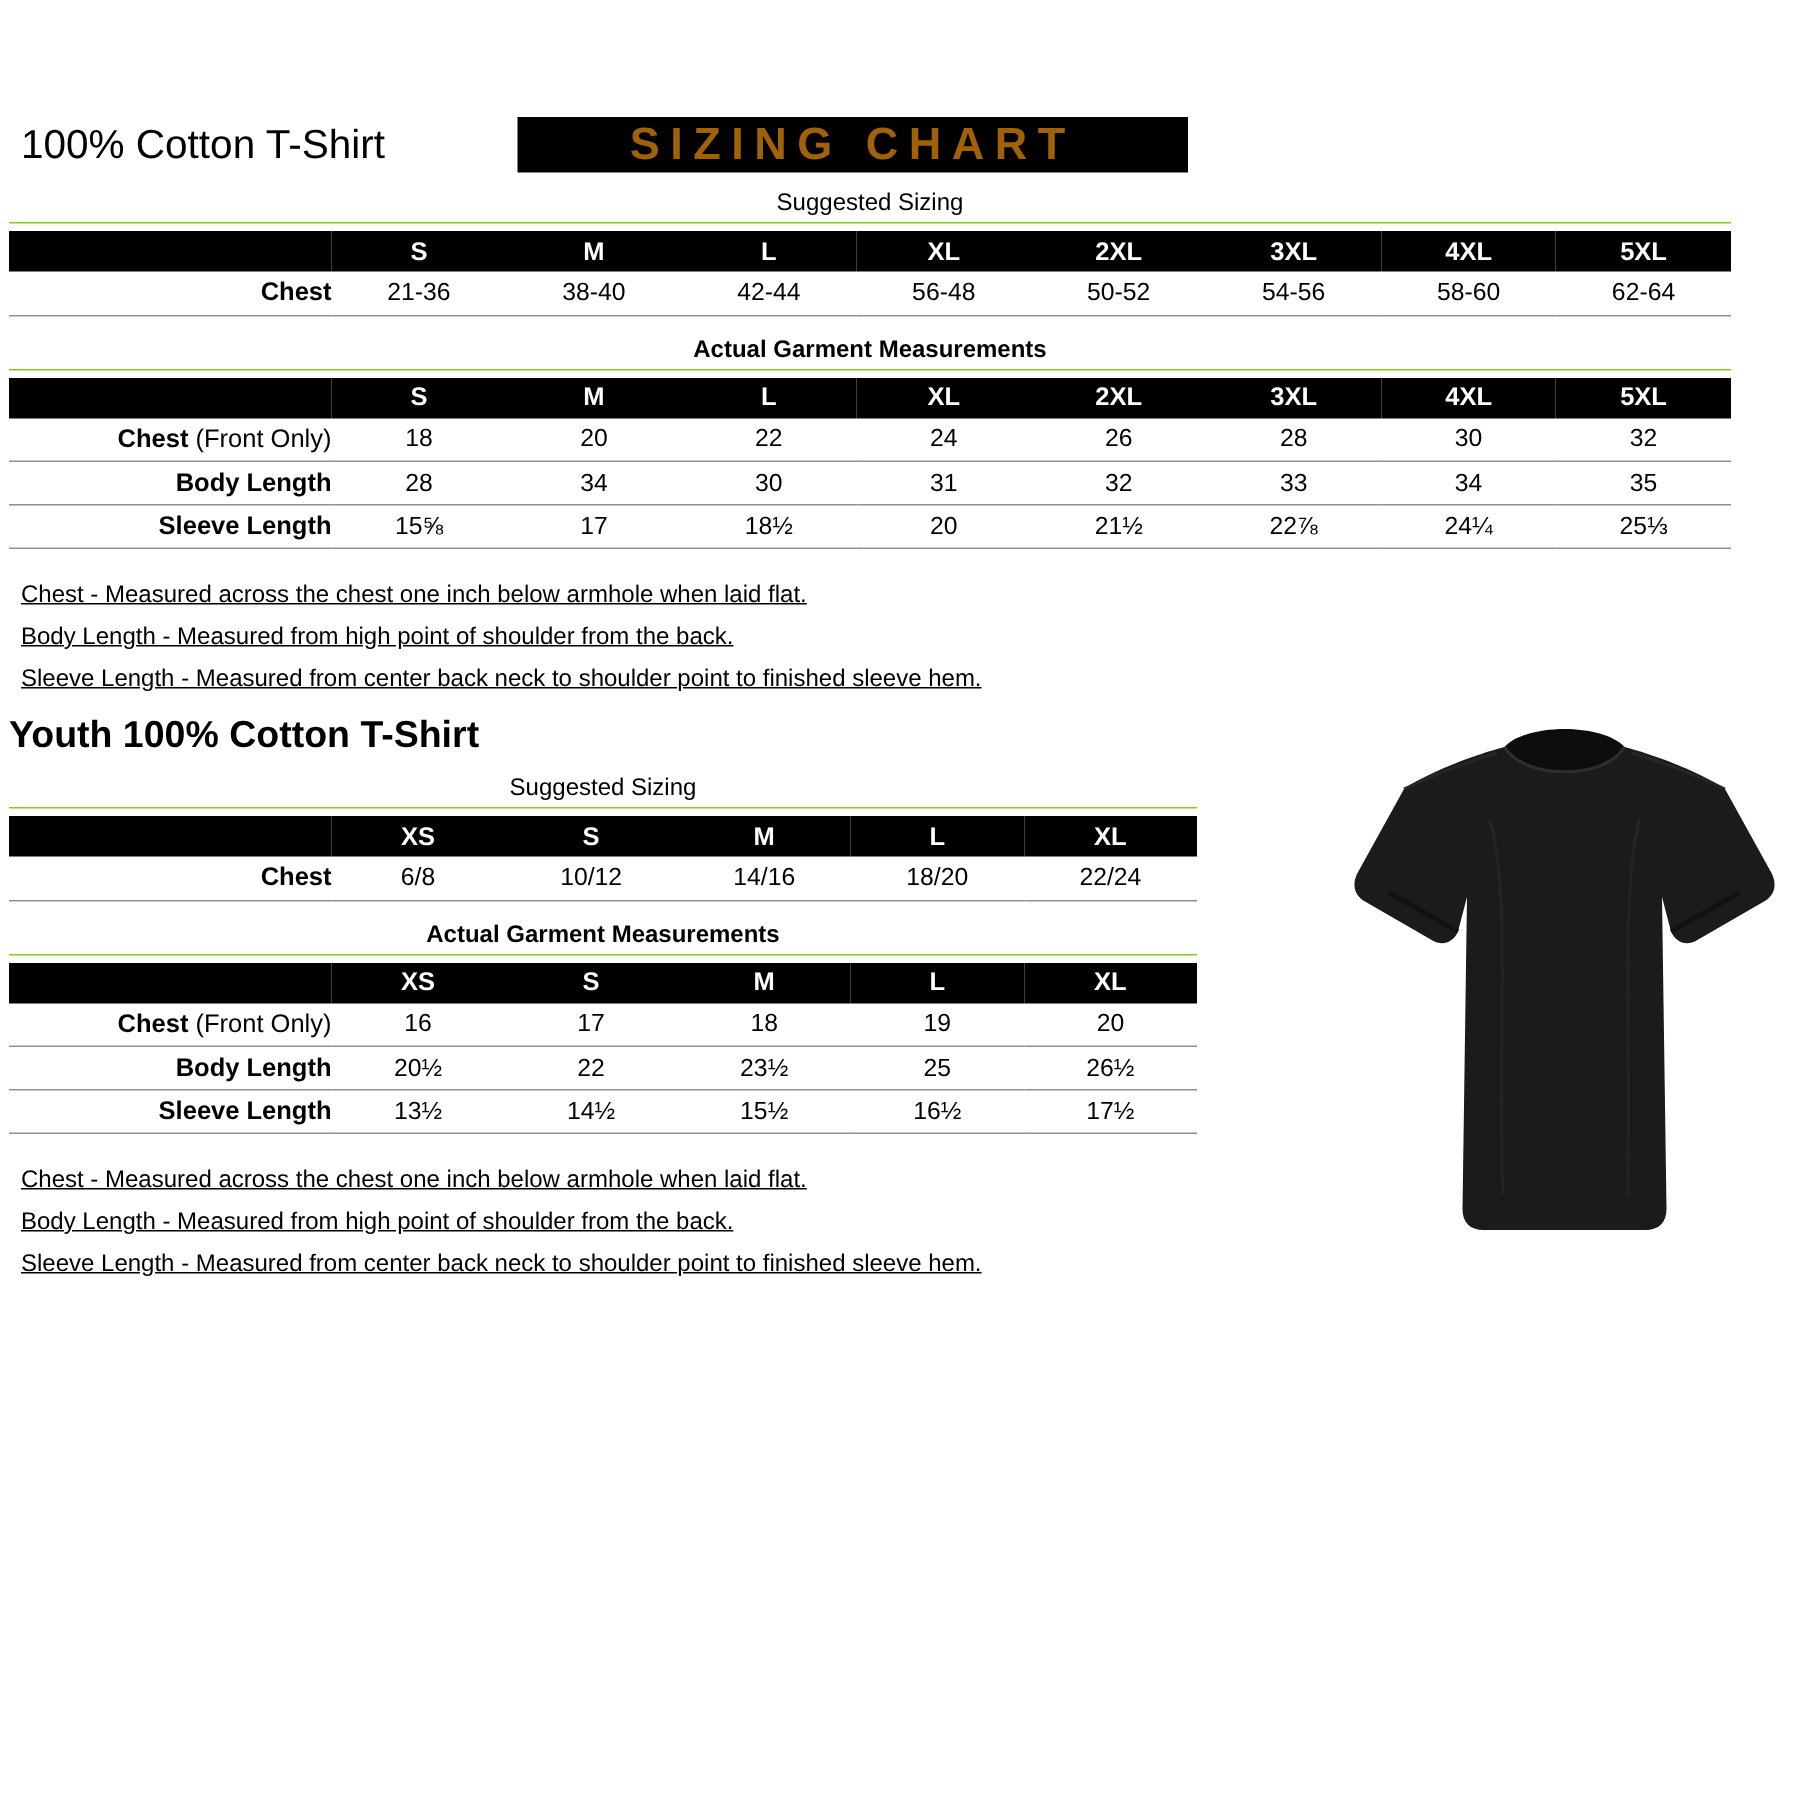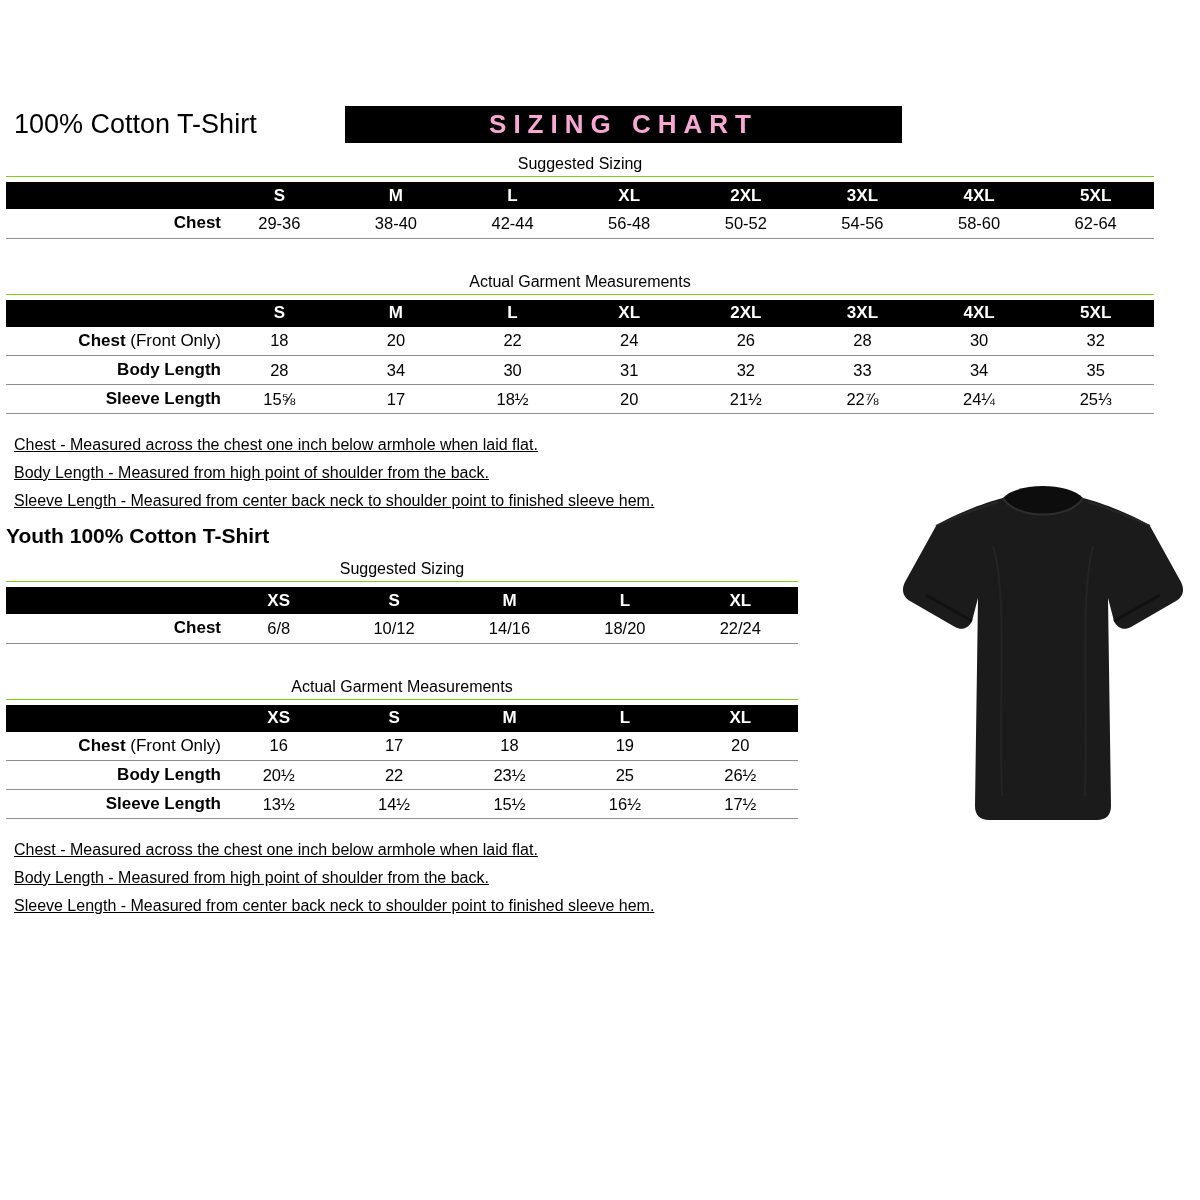--- a/index.html
+++ b/index.html
@@ -1,44 +1,44 @@
 <!DOCTYPE html>
 <html><head>
 <meta charset="utf-8">
 <style>
   * { margin:0; padding:0; box-sizing:border-box; }
   html,body { width:1200px; height:1200px; background:#fff; overflow:hidden;
     font-family:"Liberation Sans","DejaVu Sans",sans-serif; color:#000; }
-  .page { position:relative; width:1200px; height:1200px; padding:106px 0 0 6px; }
+  .page { position:relative; width:1200px; height:1200px; padding:78px 0 0 6px; }
 
   .header-row { display:flex; align-items:flex-start; }
   .main-title { width:339px; font-size:27px; font-weight:400; padding-left:8px; padding-top:3px; }
-  .banner { width:557px; height:37px; background:#000; color:#f9a8d4; display:flex;
-    align-items:center; justify-content:center; font-size:26px; font-weight:700; letter-spacing:7px; }
+  .banner { width:447px; height:37px; background:#000; color:#a16207; display:flex;
+    align-items:center; justify-content:center; font-size:30px; font-weight:700; letter-spacing:7px; }
 
   .section-label { font-size:16px; margin-top:12px; margin-bottom:5px; padding-bottom:3px;
     border-bottom:1px solid #84cc16;text-align:center; }
-  .mt-lg { margin-top:34px; }
+  .mt-lg { margin-top:14px;font-weight:bold; }
   .w-adult { width:1148px; }
   .w-youth { width:792px; }
 
   table { border-collapse:collapse; table-layout:fixed; }
   table.w-adult { width:1148px; }
   table.w-youth { width:792px; }
   th { background:#000; color:#fff; font-weight:700; font-size:17px; height:27px; text-align:center; padding:0; }
   th.label-col { width:215px; }
   td { text-align:center; font-size:16.5px; height:29px; padding:0; }
   td.row-label { text-align:right; padding-left:10px; font-size:17px; }
   td.row-label b { font-weight:700; }
   tbody tr { border-bottom:1.5px solid #8f8f8f; }
 
   .notes { margin-top:22px;text-decoration:underline; }
   .note { font-size:16px; margin:0 0 10px 8px; }
 
-  .youth-title { font-size:21px; font-weight:700; margin-top:14px; }
+  .youth-title { font-size:25px; font-weight:700; margin-top:14px; }
 
   .tshirt { position:absolute; left:898px; top:476px; }
 </style>
 </head>
 <body>
 
 <div class="page">
 
   <div class="header-row">
     <div class="main-title">100% Cotton T-Shirt</div>
@@ -56,21 +56,21 @@
           <th>XL</th>
           <th>2XL</th>
           <th>3XL</th>
           <th>4XL</th>
           <th>5XL</th>
         </tr>
       </thead>
       <tbody>
         <tr>
           <td class="row-label"><b>Chest</b></td>
-          <td>29-36</td>
+          <td>21-36</td>
           <td>38-40</td>
           <td>42-44</td>
           <td>56-48</td>
           <td>50-52</td>
           <td>54-56</td>
           <td>58-60</td>
           <td>62-64</td>
         </tr>
       </tbody>
     </table>

